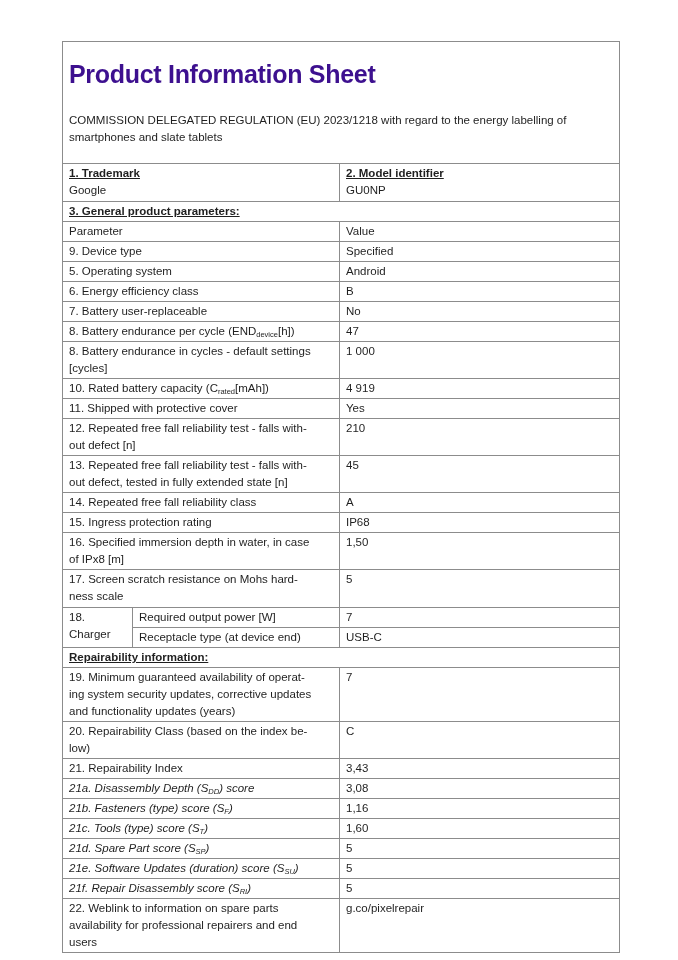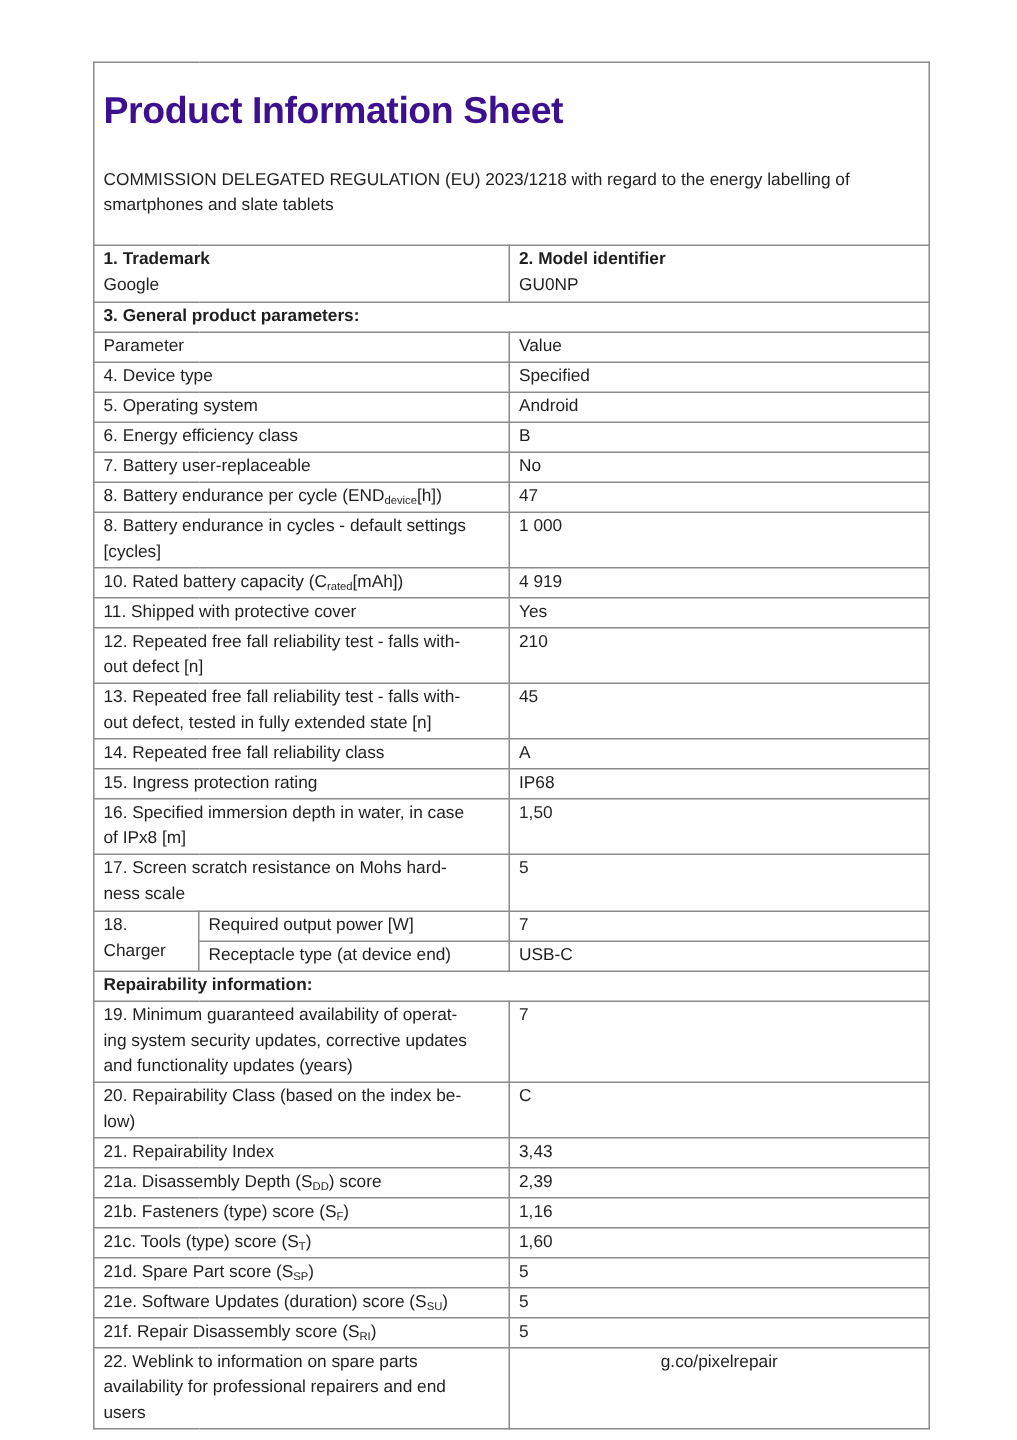--- a/index.html
+++ b/index.html
@@ -25,21 +25,21 @@
   }
   table.pis td {
     border: 1px solid #8c8c8c;
     padding: 1px 6px 1px 6px;
     font-size: 11.5px;
     line-height: 17px;
     vertical-align: top;
     white-space: pre-line;
     overflow: hidden;
   }
-  .bold { font-weight: bold; }
+  .bold { font-weight: bold; text-decoration: underline; }
   td.title-cell { padding: 5px 8px 7px 7px; }
   .doc-title {
     font-size: 25px;
     font-weight: bold;
     color: #3d108f;
     letter-spacing: -0.3px;
     line-height: 28px;
     margin-bottom: 7px;
     white-space: normal;
   }
@@ -49,22 +49,22 @@
     white-space: pre-line;
   }
   td.cell-2line { height: 38px; }
   sub {
     font-size: 7.5px;
     line-height: 0;
     vertical-align: baseline;
     position: relative;
     top: 2px;
   }
-  td.indent { padding-left: 19px; }
-  td.value-indent { padding-left: 15px; text-align: center; }
+  td.indent { padding-left: 19px; font-style: italic; }
+  td.value-indent { padding-left: 15px; }
   .footer {
     text-align: right;
     font-size: 9px;
     line-height: 12px;
     margin-top: 5px;
     padding-right: 1px;
     color: #1f1f1f;
   }
 </style>
 </head>
@@ -94,21 +94,21 @@
 
     <tr>
       <td colspan="3" class="bold">3. General product parameters:</td>
     </tr>
     <tr>
       <td colspan="2">Parameter</td>
       <td>Value</td>
     </tr>
 
     <tr>
-      <td colspan="2">4. Device type</td>
+      <td colspan="2">9. Device type</td>
       <td>Specified</td>
     </tr>
     <tr>
       <td colspan="2">5. Operating system</td>
       <td>Android</td>
     </tr>
     <tr>
       <td colspan="2">6. Energy efficiency class</td>
       <td>B</td>
     </tr>
@@ -186,21 +186,21 @@
       <td colspan="2">20. Repairability Class (based on the index be-
 low)</td>
       <td>C</td>
     </tr>
     <tr>
       <td colspan="2">21. Repairability Index</td>
       <td>3,43</td>
     </tr>
     <tr>
       <td colspan="2" class="indent"><span>21a. Disassembly Depth (S</span><sub>DD</sub><span>) score</span></td>
-      <td>2,39</td>
+      <td>3,08</td>
     </tr>
     <tr>
       <td colspan="2" class="indent"><span>21b. Fasteners (type) score (S</span><sub>F</sub><span>)</span></td>
       <td>1,16</td>
     </tr>
     <tr>
       <td colspan="2" class="indent"><span>21c. Tools (type) score (S</span><sub>T</sub><span>)</span></td>
       <td>1,60</td>
     </tr>
     <tr>

